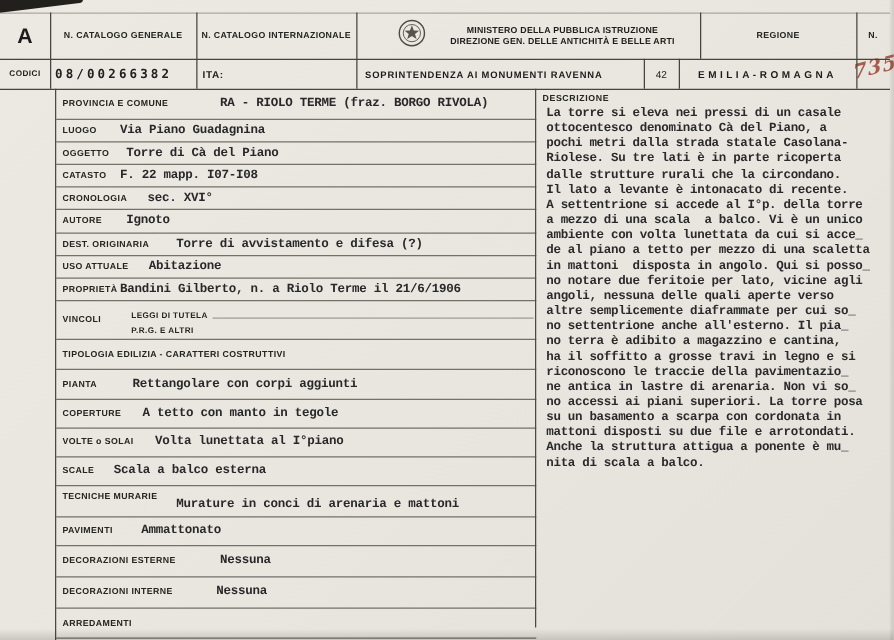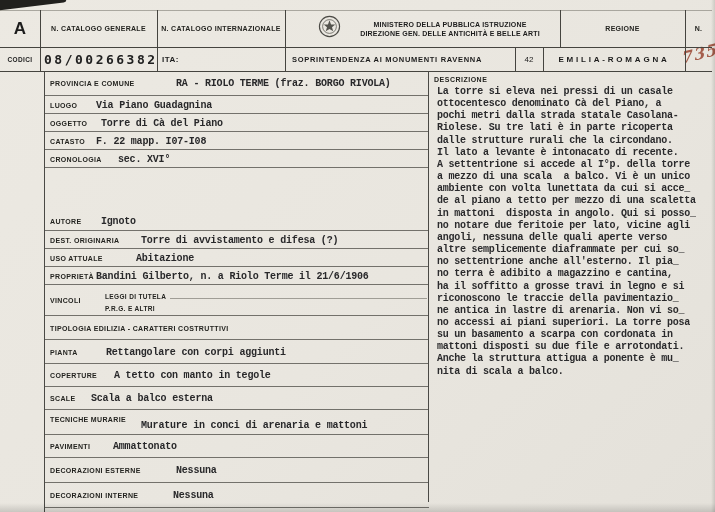--- a/index.html
+++ b/index.html
@@ -19,21 +19,21 @@
     transform:rotate(-14deg) skewX(-8deg);letter-spacing:1px;opacity:0.85;
   }
   
   .hline{position:absolute;left:0;width:712px;height:0;border-top:1px solid #45443f;}
   .hline.faint{border-top:1px solid rgba(90,88,80,0.45);}
   .vline{position:absolute;width:0;border-left:1px solid #45443f;}
   .hcell{position:absolute;display:flex;align-items:center;justify-content:center;text-align:center;}
   .hlabel{font-size:7px;font-weight:bold;letter-spacing:0.3px;color:#242420;}
   .corner-a{font-size:17px;font-weight:bold;}
   .ministry{line-height:9px;font-size:7px;font-weight:bold;letter-spacing:0.2px;}
-  .catnum{font-family:"DejaVu Sans Mono",monospace;font-weight:bold;font-size:13px;letter-spacing:2.5px;color:#202020;}
+  .catnum{font-family:"DejaVu Sans Mono",monospace;font-weight:bold;font-size:10px;letter-spacing:2.5px;color:#202020;}
   .soprin{font-size:7.5px;font-weight:bold;letter-spacing:0.7px;}
   .regval{font-size:8px;font-weight:bold;letter-spacing:2.8px;}
   .code42{font-size:8px;font-weight:normal;}
   .ita{font-size:8px;font-weight:bold;letter-spacing:0.5px;}
   .codici{font-size:6.5px;font-weight:bold;letter-spacing:0.4px;}
   .emblem{position:absolute;left:318px;top:15px;width:23px;height:23px;}
   
   #fields{
     position:absolute;left:44px;top:71px;width:384px;
     border-left:1px solid #4a4945;
@@ -124,31 +124,31 @@
       <span class="fval" style="left:56px;">Torre di Cà del Piano</span>
     </div>
     <div class="frow" style="height:17px;">
       <span class="flabel">CATASTO</span>
       <span class="fval" style="left:51px;">F. 22 mapp. I07-I08</span>
     </div>
     <div class="frow" style="height:17px;">
       <span class="flabel">CRONOLOGIA</span>
       <span class="fval" style="left:73px;">sec. XVI°</span>
     </div>
-    <div class="frow" style="height:18px;margin-top:44px;">
+    <div class="frow" style="height:18px;">
       <span class="flabel">AUTORE</span>
       <span class="fval" style="left:56px;">Ignoto</span>
     </div>
     <div class="frow" style="height:17px;">
       <span class="flabel">DEST. ORIGINARIA</span>
       <span class="fval" style="left:96px;">Torre di avvistamento e difesa (?)</span>
     </div>
     <div class="frow" style="height:17px;">
       <span class="flabel">USO ATTUALE</span>
-      <span class="fval" style="left:74px;margin-left:17px;">Abitazione</span>
+      <span class="fval" style="left:74px;">Abitazione</span>
     </div>
     <div class="frow" style="height:17px;text-decoration:underline;">
       <span class="flabel">PROPRIETÀ</span>
       <span class="fval" style="left:51px;">Bandini Gilberto, n. a Riolo Terme il 21/6/1906</span>
     </div>
     <div class="frow" style="height:30px;">
       <span class="flabel">VINCOLI</span>
       <div class="vincoli-block">
         <div class="vincoli-sub">
           <span class="sublabel">LEGGI DI TUTELA</span>
@@ -163,20 +163,24 @@
     <div class="frow" style="height:23px;">
       <span class="flabel">TIPOLOGIA EDILIZIA - CARATTERI COSTRUTTIVI</span>
     </div>
     <div class="frow" style="height:23px;">
       <span class="flabel">PIANTA</span>
       <span class="fval" style="left:61px;">Rettangolare con corpi aggiunti</span>
     </div>
     <div class="frow" style="height:22px;">
       <span class="flabel">COPERTURE</span>
       <span class="fval" style="left:69px;">A tetto con manto in tegole</span>
+    </div>
+    <div class="frow" style="height:22px;">
+      <span class="flabel">VOLTE o SOLAI</span>
+      <span class="fval" style="left:79px;">Volta lunettata al I°piano</span>
     </div>
     <div class="frow" style="height:22px;">
       <span class="flabel">SCALE</span>
       <span class="fval" style="left:46px;">Scala a balco esterna</span>
     </div>
     <div class="frow" style="height:24px;">
       <span class="flabel" style="top:38%;">TECNICHE MURARIE</span>
       <span class="fval low" style="left:96px;">Murature in conci di arenaria e mattoni</span>
     </div>
     <div class="frow" style="height:22px;">

